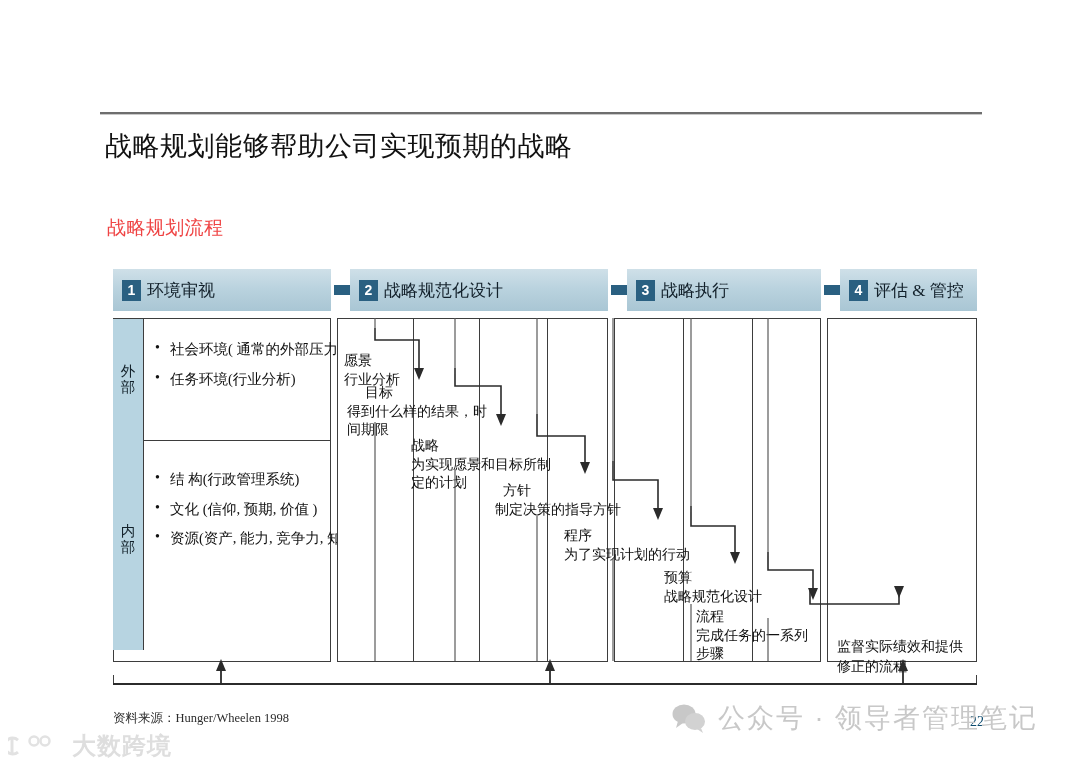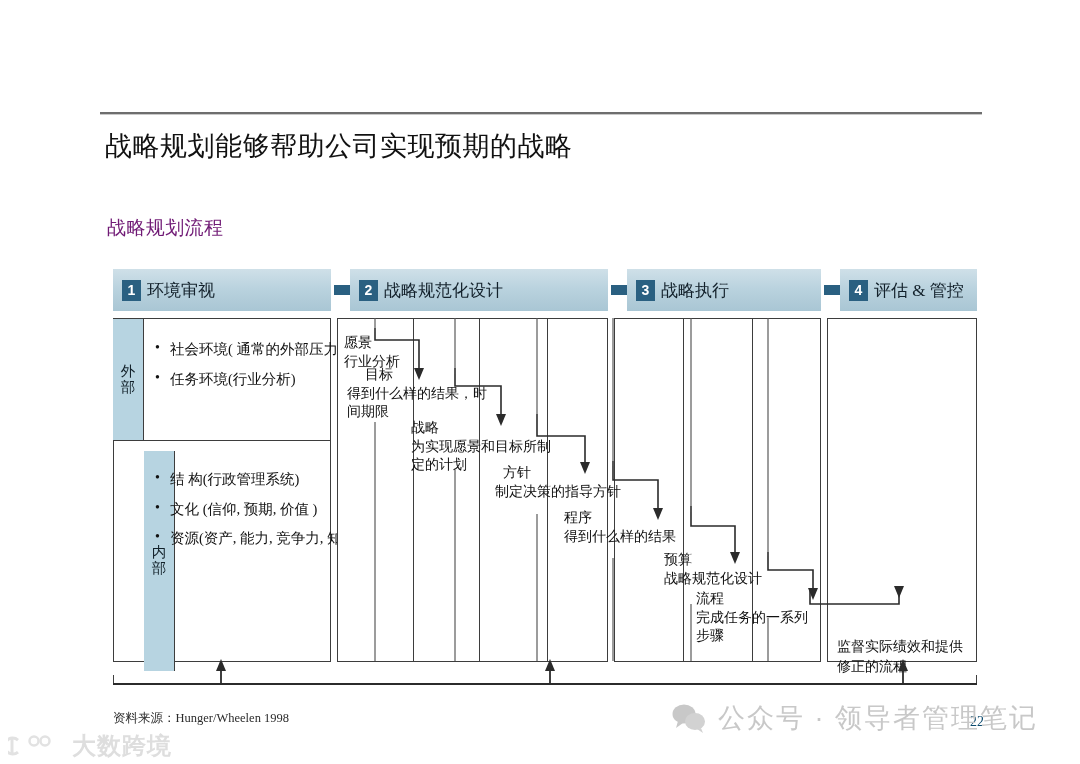--- a/index.html
+++ b/index.html
@@ -44,21 +44,21 @@
 
   
   .page-title {
     position: absolute; left: 105px; top: 128px;
     font-size: 27px; color: #111;
     letter-spacing: 0.5px;
     white-space: nowrap;
   }
   .section-title {
     position: absolute; left: 107px; top: 215px;
-    font-size: 19px; color: #701a75;
+    font-size: 19px; color: #ef4444;
     letter-spacing: 0.4px;
     white-space: nowrap;
   }
 
   
   .steps { position: absolute; left: 113px; top: 269px; width: 864px; height: 42px; }
   .step {
     position: absolute; top: 0; height: 42px;
     background: linear-gradient(180deg, #cfe0e8 0%, #b9d2de 48%, #a9c6d4 100%);
     display: flex; align-items: center;
@@ -117,21 +117,21 @@
   .bullets .bl {
     position: relative; padding-left: 17px; margin-bottom: 9px;
   }
   .bullets .bl::before {
     content: "•"; position: absolute; left: 2px; top: -1px;
     font-size: 14px; color: #111;
   }
 
   
   .casc { position: absolute; font-size: 14px; line-height: 1.33; color: #111; }
-  .casc .t { display: block; }
+  .casc .t { display: block; margin-top: 18px; }
   .casc .d { display: block; }
 
   .note-box { position: absolute; font-size: 14px; line-height: 1.4; color: #111; margin-top: 40px; }
 
   
   .source {
     position: absolute; left: 113px; top: 710px;
     font-size: 12.5px; color: #2b2b2b; white-space: nowrap;
   }
   .page-num {
@@ -207,21 +207,21 @@
 
   <div class="frame">
 
     <div class="col-box" style="left:0; width:218px;"></div>
 
     <div class="hline" style="left:0; top:122px; width:218px;"></div>
 
     <div class="side-tab" style="top:1px; height:121px;">
       <span>外部</span>
     </div>
-    <div class="side-tab" style="top:133px; height:220px;margin-left:31px;">
+    <div class="side-tab" style="top:112px; height:220px;">
       <span>内部</span>
     </div>
 
     <div class="bullets" style="top:21px;">
       <div class="bl">社会环境( 通常的外部压力 )</div>
       <div class="bl">任务环境(行业分析)</div>
     </div>
 
     <div class="bullets" style="top:151px;">
       <div class="bl">结 构(行政管理系统)</div>
@@ -255,21 +255,21 @@
       <span class="d">为实现愿景和目标所制定的计划</span>
     </div>
 
     <div class="casc" style="left:382px; top:146px; width:180px;">
       <span class="t" style="margin-left:8px;">方针</span>
       <span class="d">制定决策的指导方针</span>
     </div>
 
     <div class="casc" style="left:451px; top:191px; width:180px;">
       <span class="t">程序</span>
-      <span class="d">得到什么样的结果</span>
+      <span class="d">为了实现计划的行动</span>
     </div>
 
     <div class="casc" style="left:551px; top:233px; width:180px;">
       <span class="t">预算</span>
       <span class="d">战略规范化设计</span>
     </div>
 
     <div class="casc" style="left:583px; top:272px; width:125px;">
       <span class="t">流程</span>
       <span class="d">完成任务的一系列步骤</span>

